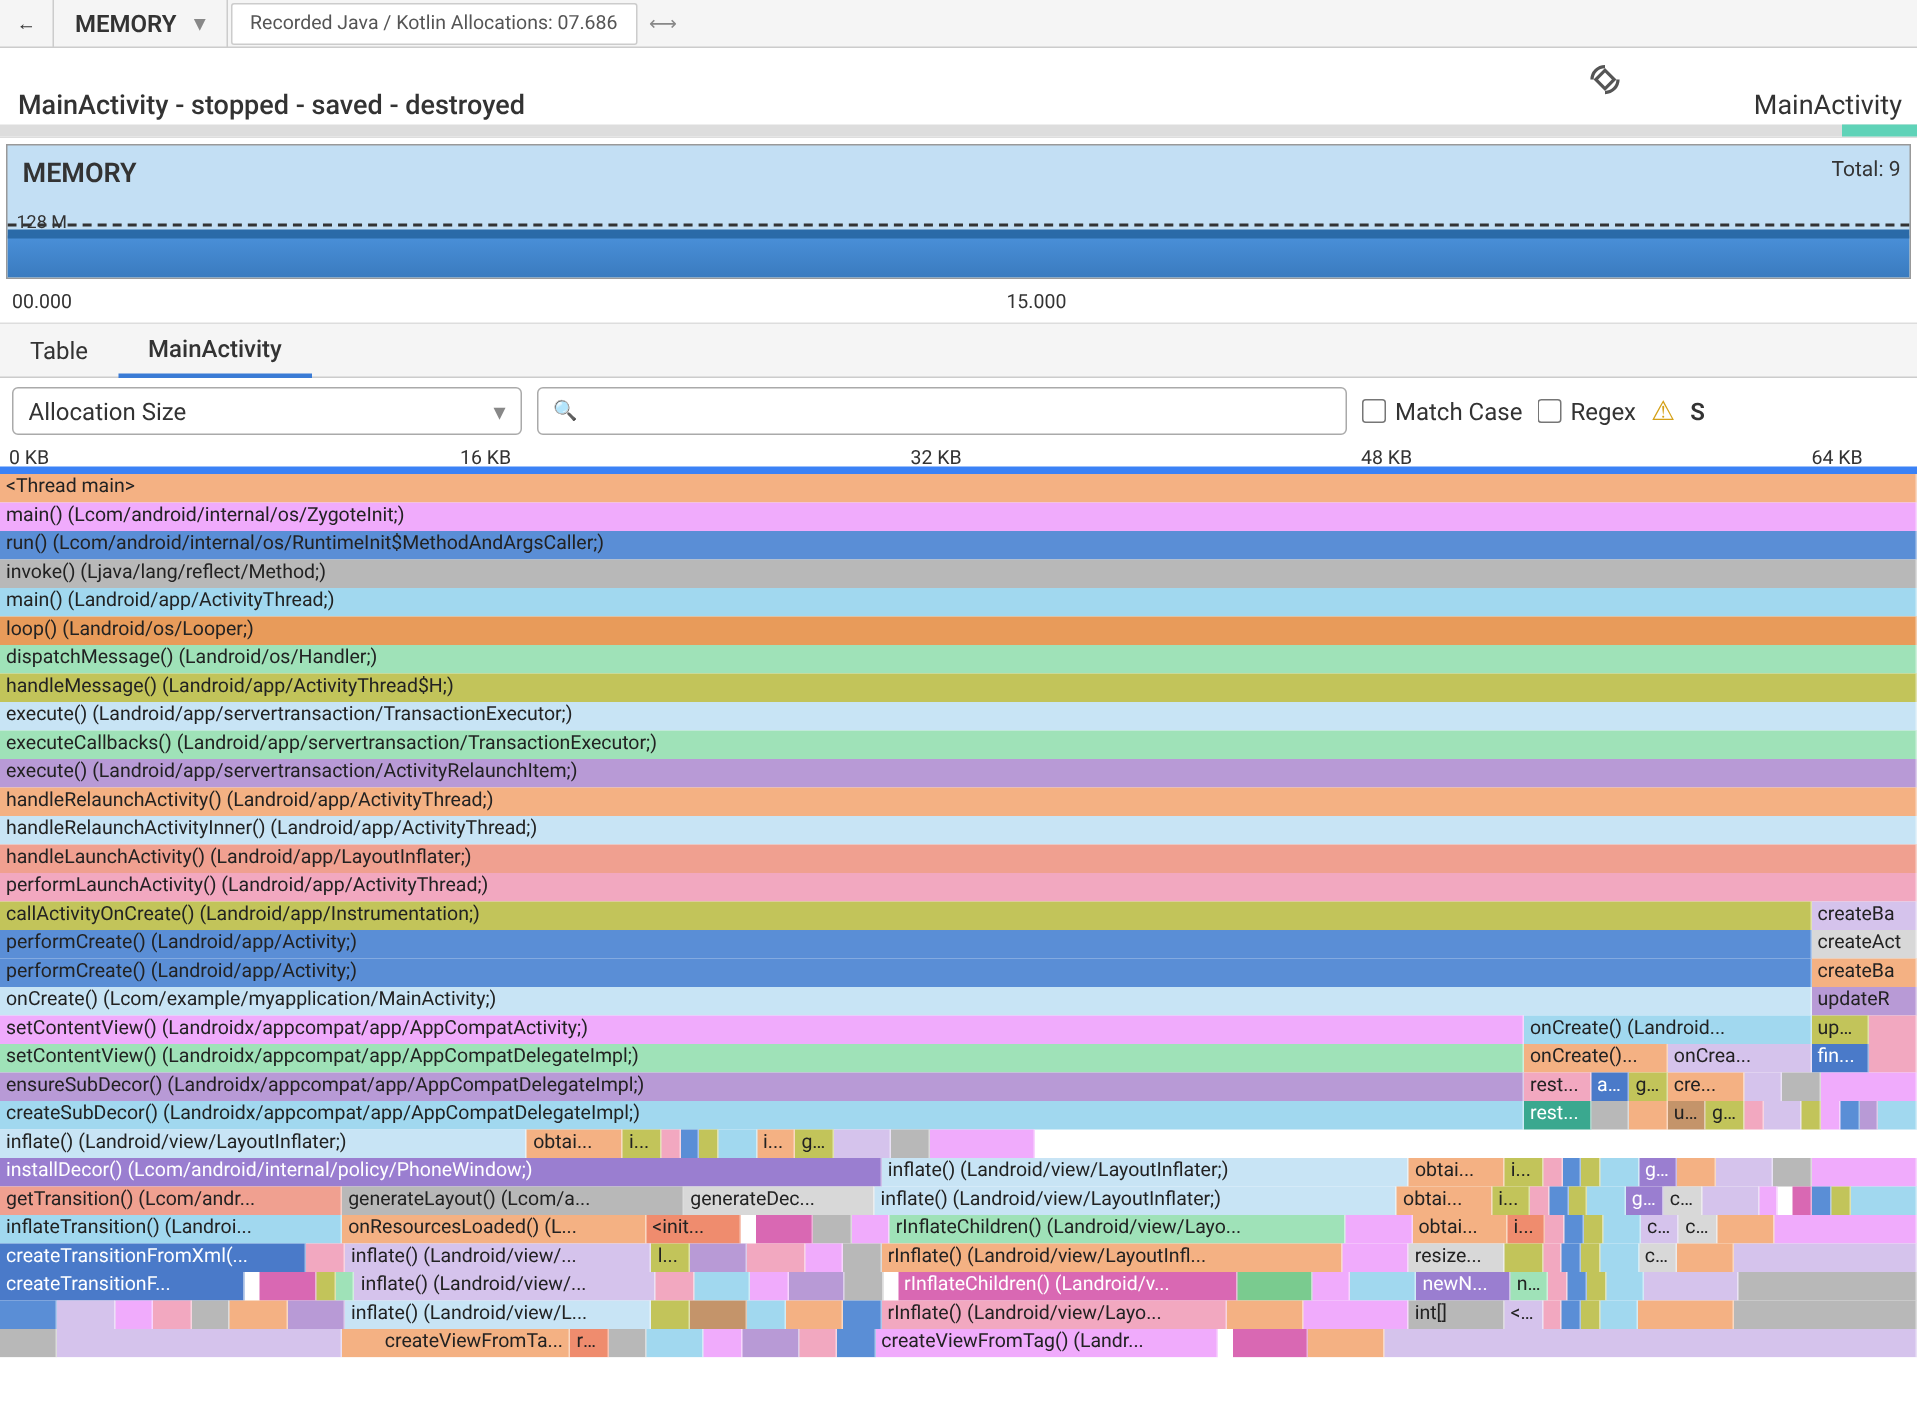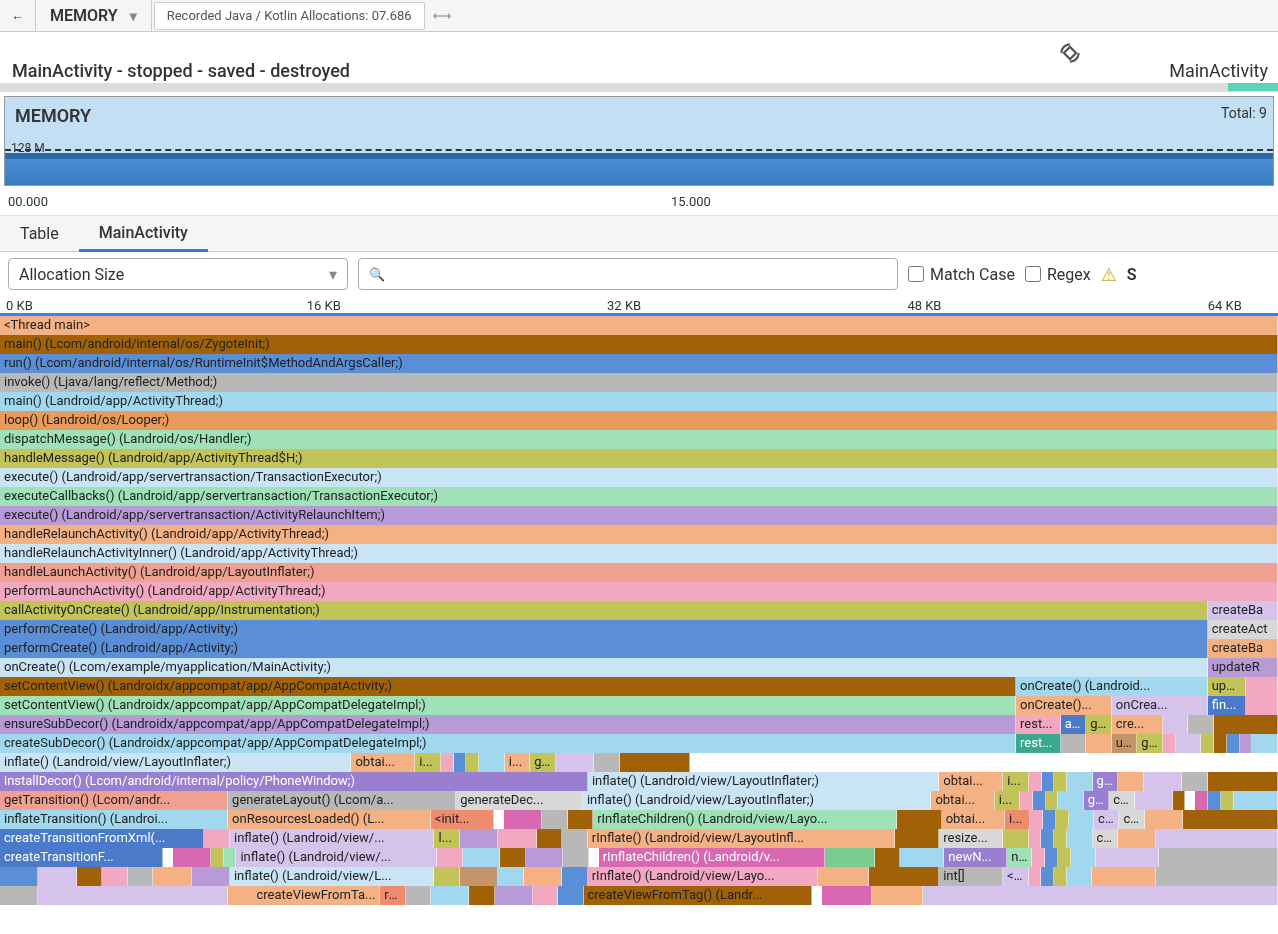--- a/index.html
+++ b/index.html
@@ -33,29 +33,29 @@
 .tab.active { border-bottom: 3px solid #3a7bd5; font-weight: 500;}
 
 .controls { display: flex; align-items: center; height: 44px; padding: 6px 8px; gap: 10px;}
 .select-box { border: 1px solid #aaa; border-radius: 4px; height: 32px; display: flex; align-items: center; justify-content: space-between; padding: 0 10px; width: 340px; cursor:pointer; font-size: 16px;}
 .search-box { border: 1px solid #aaa; border-radius: 4px; height: 32px; display: flex; align-items: center; padding: 0 10px; flex: 1; max-width: 540px;}
 .search-box input { border: none; outline: none; width: 100%; font-size: 14px;}
 .checkbox-group { display: flex; align-items: center; gap: 6px; font-size: 16px;}
 .checkbox-group input { width: 16px; height: 16px;}
 .warn { color: #d4a017; font-size: 18px;}
 
-.kb-ruler { height: 20px; position: relative; border-bottom: 3px solid #3b82f6; font-size: 13px;}
+.kb-ruler { height: 20px; position: relative; border-bottom: 5px solid #3b82f6; font-size: 13px;}
 .kb-tick { position: absolute; top: 2px;}
 
 .flame { overflow: hidden; }
 .flame-row { display: flex; height: 19px; white-space: nowrap;}
 .fcell { height: 19px; overflow: hidden; text-overflow: ellipsis; padding: 1px 4px 0 4px; font-size: 13px; border-right: 1px solid rgba(255,255,255,0.5); cursor: pointer; color: #222;}
 
 .c-peach { background: #f4b183; }
-.c-teal { background: #a16207; }
+.c-teal { background: #f0abfc; }
 .c-blue { background: #5a8ed6; }
 .c-gray { background: #b8b8b8; }
 .c-skyblue { background: #a1d8ef; }
 .c-orange { background: #e89b5a; }
 .c-mint { background: #9fe2b8; }
 .c-olive { background: #c2c45a; }
 .c-lightblue { background: #c8e4f5; }
 .c-pink { background: #f2a8c0; }
 .c-purple { background: #b89ad6; }
 .c-lavender { background: #d5c3ec; }

